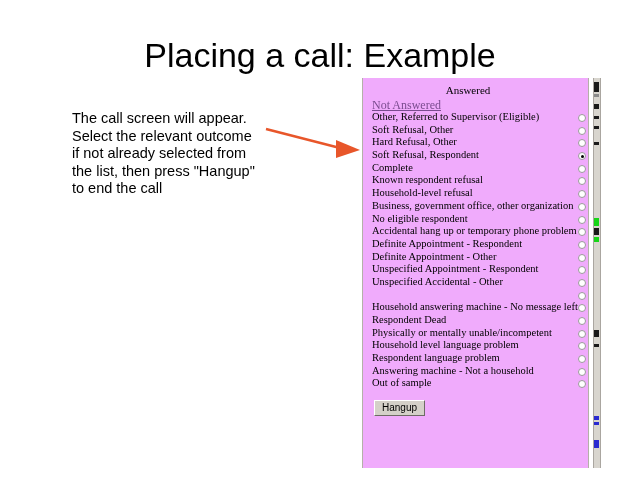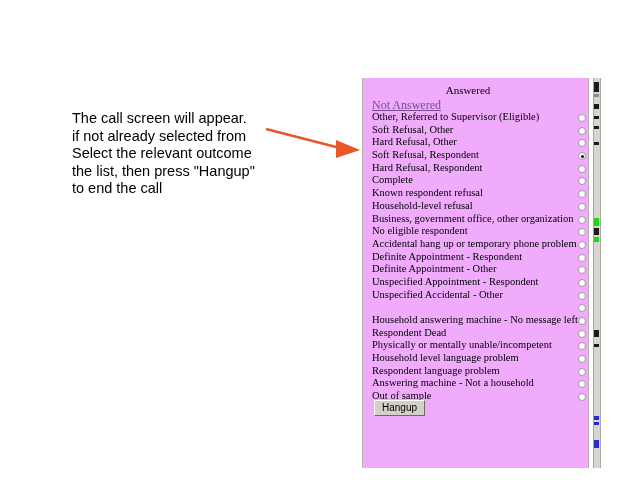--- a/index.html
+++ b/index.html
@@ -178,25 +178,26 @@
     position: absolute;
     left: 5px;
     width: 5px;
   }
 </style>
 </head>
 <body>
 
 <div id="slide">
 
+  <div id="slide-title">Placing a call: Example</div>
 
   <div id="caption">
     <span class="cap-line">The call screen will appear.</span>
+    <span class="cap-line">Select the relevant outcome</span>
     <span class="cap-line">if not already selected from</span>
-    <span class="cap-line">Select the relevant outcome</span>
     <span class="cap-line">the list, then press "Hangup"</span>
     <span class="cap-line">to end the call</span>
   </div>
 
   <svg id="arrow-annotation" viewBox="0 0 110 45" width="110" height="45">
     <line id="arrow-shaft" x1="4" y1="11" x2="78" y2="30" stroke="#E8562A" stroke-width="2.4" stroke-linecap="butt"></line>
     <polygon id="arrow-head" points="74,22 98,32 74,40" fill="#E8562A"></polygon>
   </svg>
 
   <div id="app-screenshot">
@@ -214,24 +215,20 @@
           <span class="outcome-label">Soft Refusal, Other</span>
           <span class="outcome-radio"></span>
         </div>
         <div class="outcome-row">
           <span class="outcome-label">Hard Refusal, Other</span>
           <span class="outcome-radio"></span>
         </div>
         <div class="outcome-row">
           <span class="outcome-label">Soft Refusal, Respondent</span>
           <span class="outcome-radio checked"></span>
-        </div>
-        <div class="outcome-row">
-          <span class="outcome-label">Hard Refusal, Respondent</span>
-          <span class="outcome-radio"></span>
         </div>
         <div class="outcome-row">
           <span class="outcome-label">Complete</span>
           <span class="outcome-radio"></span>
         </div>
         <div class="outcome-row">
           <span class="outcome-label">Known respondent refusal</span>
           <span class="outcome-radio"></span>
         </div>
         <div class="outcome-row">

